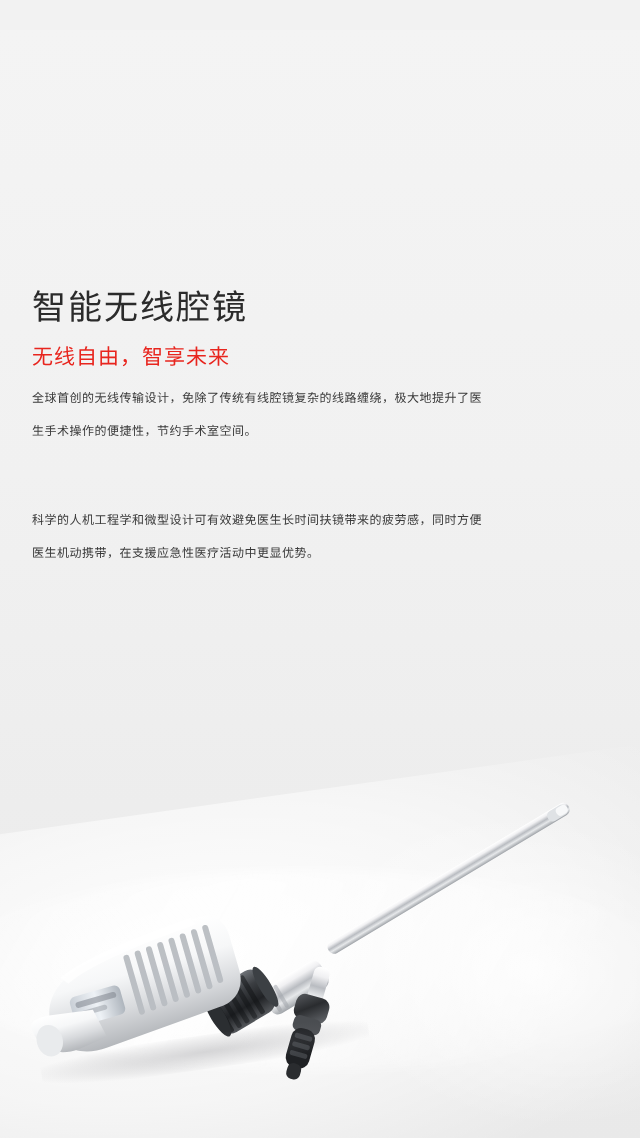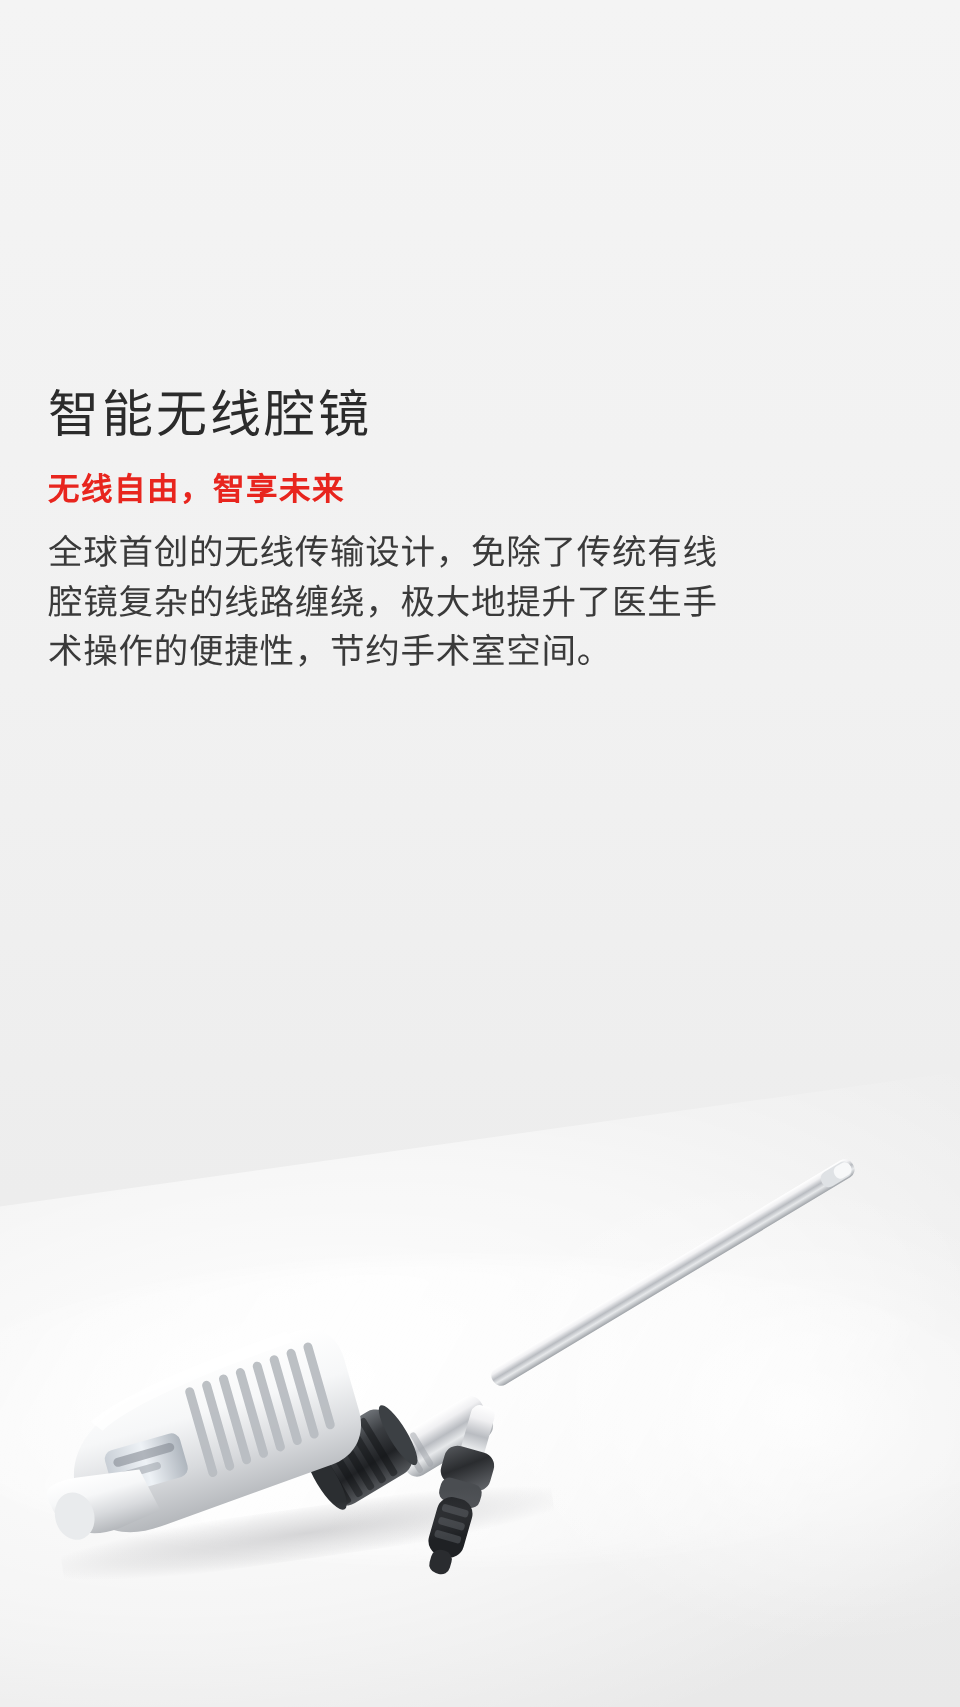--- a/index.html
+++ b/index.html
@@ -12,20 +12,21 @@
     overflow: hidden;
     background: #f2f2f2;
     font-family: "Liberation Sans", "DejaVu Sans", sans-serif;
     position: relative;
   }
   .page {
     position: absolute;
     inset: 0;
     background: linear-gradient(180deg, #f4f4f4 0%, #f1f1f1 40%, #ededed 70%, #e9e9e9 100%);
     overflow: hidden;
+    margin-top: 30px;
   }
   
   .swirl {
     position: absolute;
     pointer-events: none;
   }
   .swirl-1 {
     left: -120px;
     top: 760px;
     width: 900px;
@@ -74,25 +75,25 @@
   .sec-1 { top: 312px; }
   .sec-2 { top: 474px; }
   .sec-3 { top: 638px; }
 
   .sec-head {
     color: #e8251e;
     font-size: 21px;
     line-height: 30px;
     letter-spacing: 1px;
     margin: 0 0 10px 0;
-    font-weight: 700;
+    font-weight: 400;
   }
   .sec-body {
     color: #3a3a3a;
-    font-size: 23px;
+    font-size: 12px;
     line-height: 33px;
     letter-spacing: 0.5px;
     margin: 0;
     font-weight: 400;
     max-width: 452px;
   }
 
   
   .device {
     position: absolute;
@@ -124,20 +125,21 @@
   <div class="content">
 
     <h1 class="title">智能无线腔镜</h1>
 
     <div class="section sec-1">
       <h2 class="sec-head">无线自由，智享未来</h2>
       <p class="sec-body">全球首创的无线传输设计，免除了传统有线腔镜复杂的线路缠绕，极大地提升了医生手术操作的便捷性，节约手术室空间。</p>
     </div>
 
     <div class="section sec-2">
+      <p class="sec-body">科学的人机工程学和微型设计可有效避免医生长时间扶镜带来的疲劳感，同时方便医生机动携带，在支援应急性医疗活动中更显优势。</p>
     </div>
 
     <div class="section sec-3">
     </div>
 
   </div>
 
   <div class="device">
     <div class="device-shadow"></div>
     <svg width="640" height="330" viewBox="0 0 640 330" xmlns="http://www.w3.org/2000/svg">

